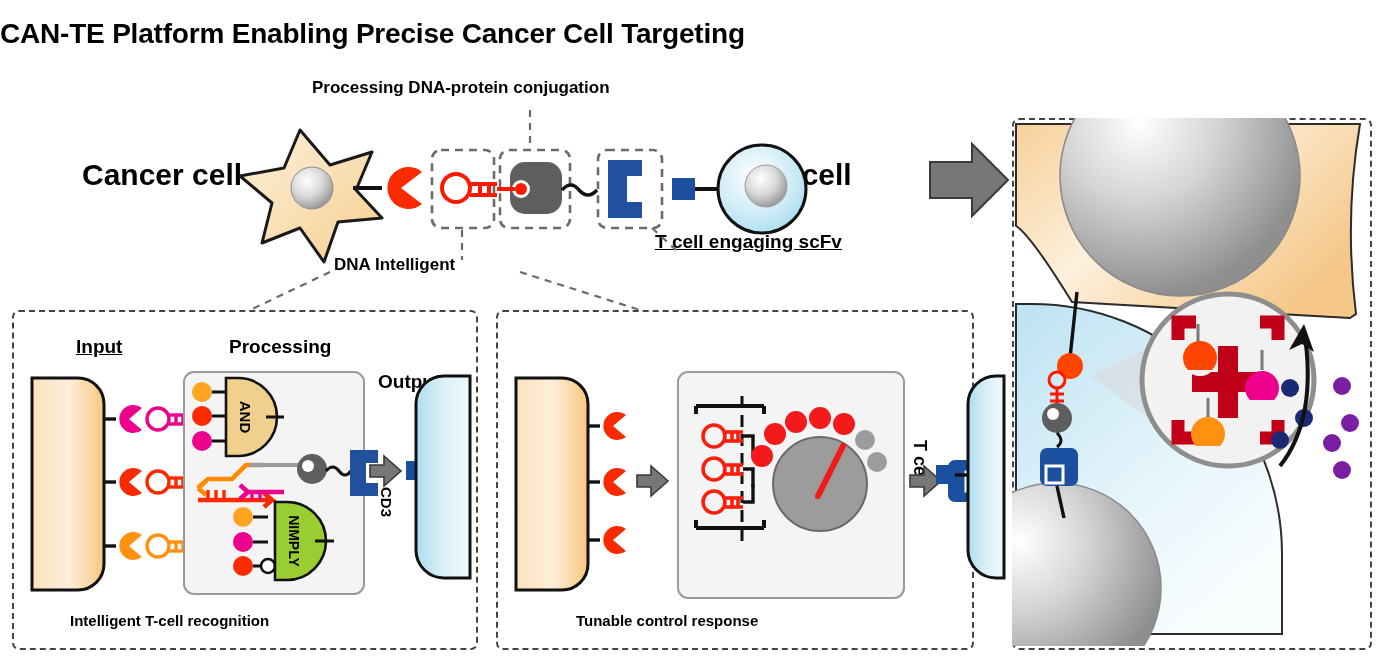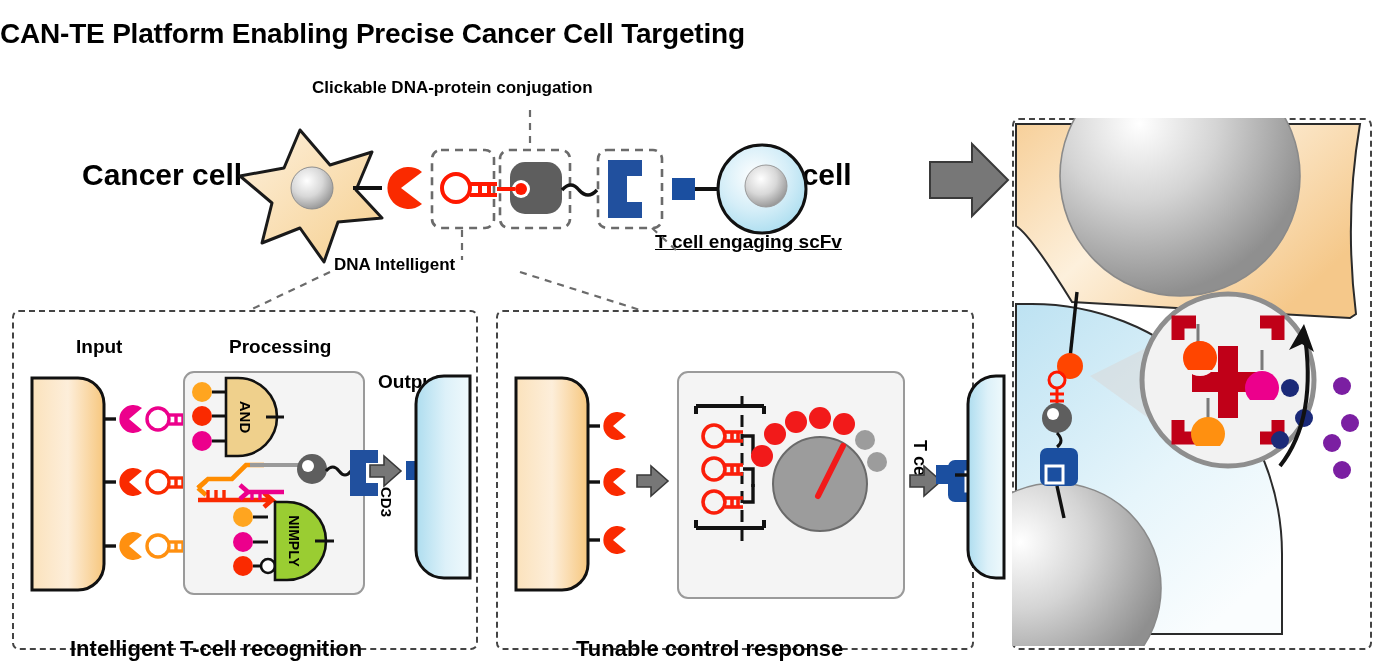--- a/index.html
+++ b/index.html
@@ -2,35 +2,35 @@
 <html><head>
 <meta charset="utf-8">
 <style>
   html,body{margin:0;padding:0;background:#fff;}
   body{width:1378px;height:661px;position:relative;overflow:hidden;
        font-family:"Liberation Sans",sans-serif;color:#000;}
   .abs{position:absolute;}
   .ttl{font-weight:bold;font-size:28px;letter-spacing:-0.2px;text-align:left;width:100%;top:18px;left:0;}
   .lbl{font-weight:bold;}
   .f24{font-size:24px;}
-  .f21{font-size:22px;margin-top:24px;}
+  .f21{font-size:15px;}
   .f19{font-size:19px;}
   .f18{font-size:18px;}
   .f17{font-size:17px;}
   .f15{font-size:15px;}
   .rot90{transform:rotate(90deg);transform-origin:left top;white-space:nowrap;}
   svg{display:block;overflow:visible;}
   .panel-dash{border:2.5px dashed #444;border-radius:7px;}
 </style>
 </head>
 <body>
 
 <div class="abs ttl lbl">CAN-TE Platform Enabling Precise Cancer Cell Targeting</div>
 
-<div class="abs lbl f17" style="left:312px;top:78px;">Clickable DNA-protein conjugation</div>
+<div class="abs lbl f17" style="left:312px;top:78px;">Processing DNA-protein conjugation</div>
 
 <div class="abs lbl" style="left:82px;top:158px;font-size:30px;">Cancer cell</div>
 
 <div class="abs lbl" style="left:775px;top:158px;font-size:30px;">T cell</div>
 
 <div class="abs lbl f17" style="left:334px;top:255px;">DNA Intelligent</div>
 
 <div class="abs lbl f19" style="left:655px;top:231px;text-decoration:underline;">T cell engaging scFv</div>
 
 <div class="abs" style="left:0;top:110px;">
@@ -108,21 +108,21 @@
 
 <div class="abs" style="left:0;top:258px;">
 <svg width="1000" height="62" viewBox="0 0 1000 62">
   <line x1="330" y1="14" x2="250" y2="52" stroke="#6b6b6b" stroke-width="2.2" stroke-dasharray="7 6"></line>
   <line x1="520" y1="14" x2="640" y2="52" stroke="#6b6b6b" stroke-width="2.2" stroke-dasharray="7 6"></line>
 </svg>
 </div>
 
 <div class="abs panel-dash" style="left:12px;top:310px;width:462px;height:336px;"></div>
 
-<div class="abs lbl f19" style="left:76px;top:336px;">Input</div>
+<div class="abs lbl f19" style="left:76px;top:336px;text-decoration:underline;">Input</div>
 <div class="abs lbl f19" style="left:197px;top:336px;margin-left:32px;">Processing</div>
 <div class="abs lbl f19" style="left:378px;top:336px;margin-top:35px;">Output</div>
 
 <div class="abs lbl f18 rot90" style="left:70px;top:392px;">Cancer cell</div>
 <div class="abs lbl f18 rot90" style="left:431px;top:428px;">T cell</div>
 <div class="abs lbl f15 rot90" style="left:395px;top:487px;">CD3</div>
 
 <div class="abs lbl f21" style="left:70px;top:612px;">Intelligent T-cell recognition</div>
 
 <div class="abs" style="left:12px;top:310px;">

